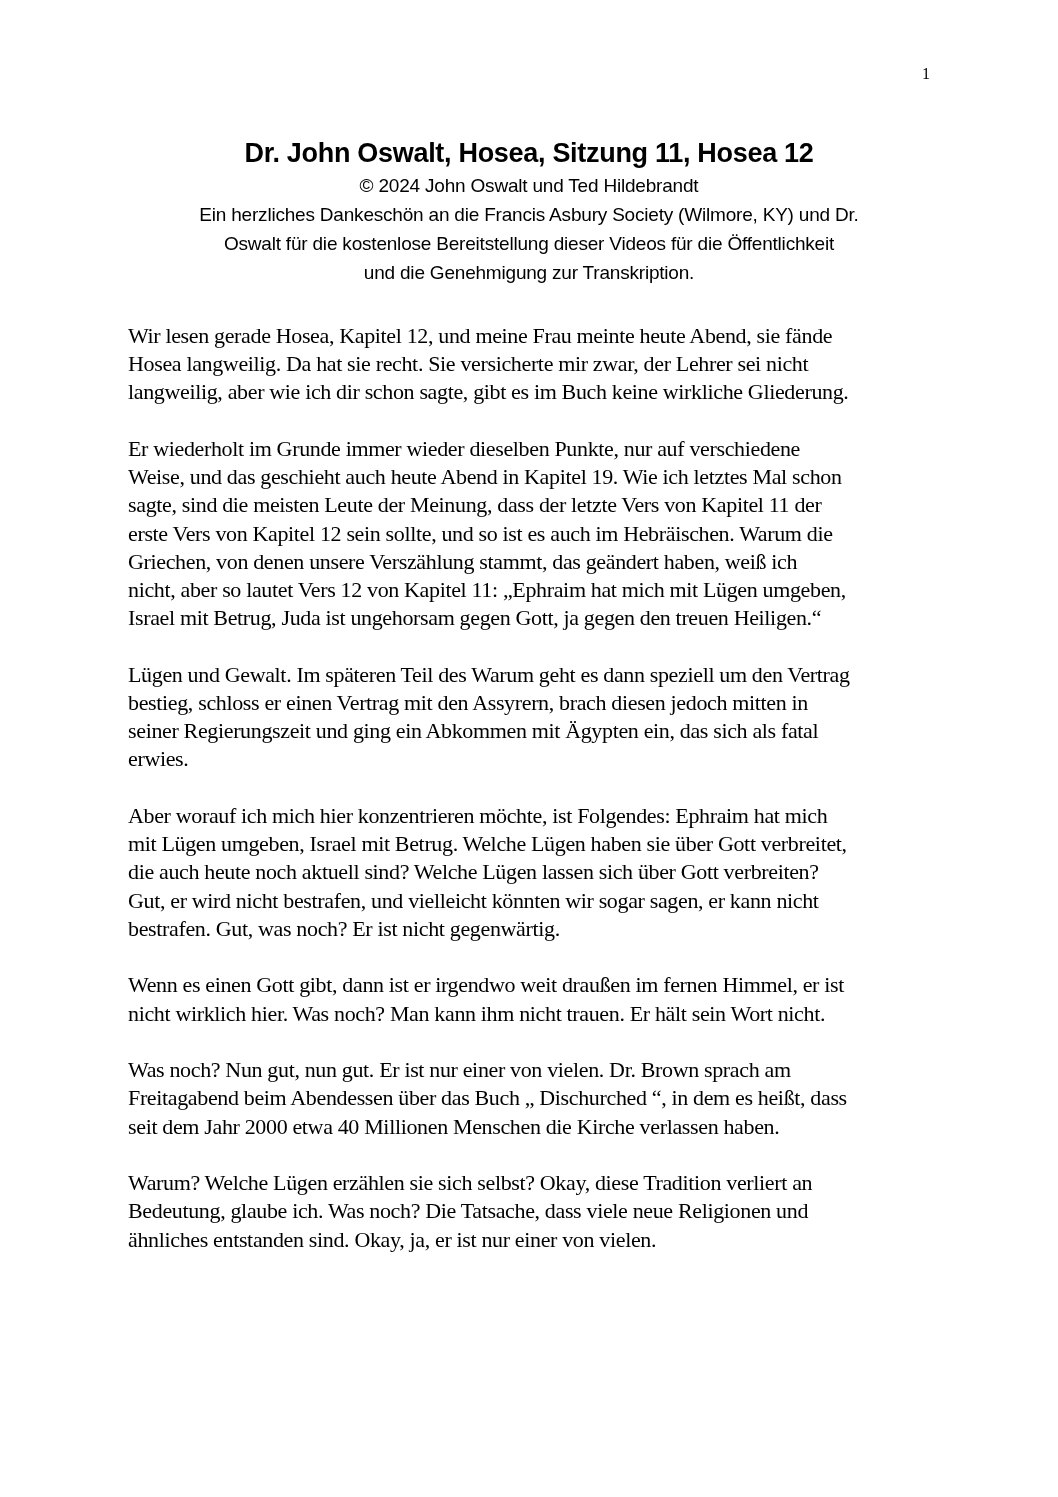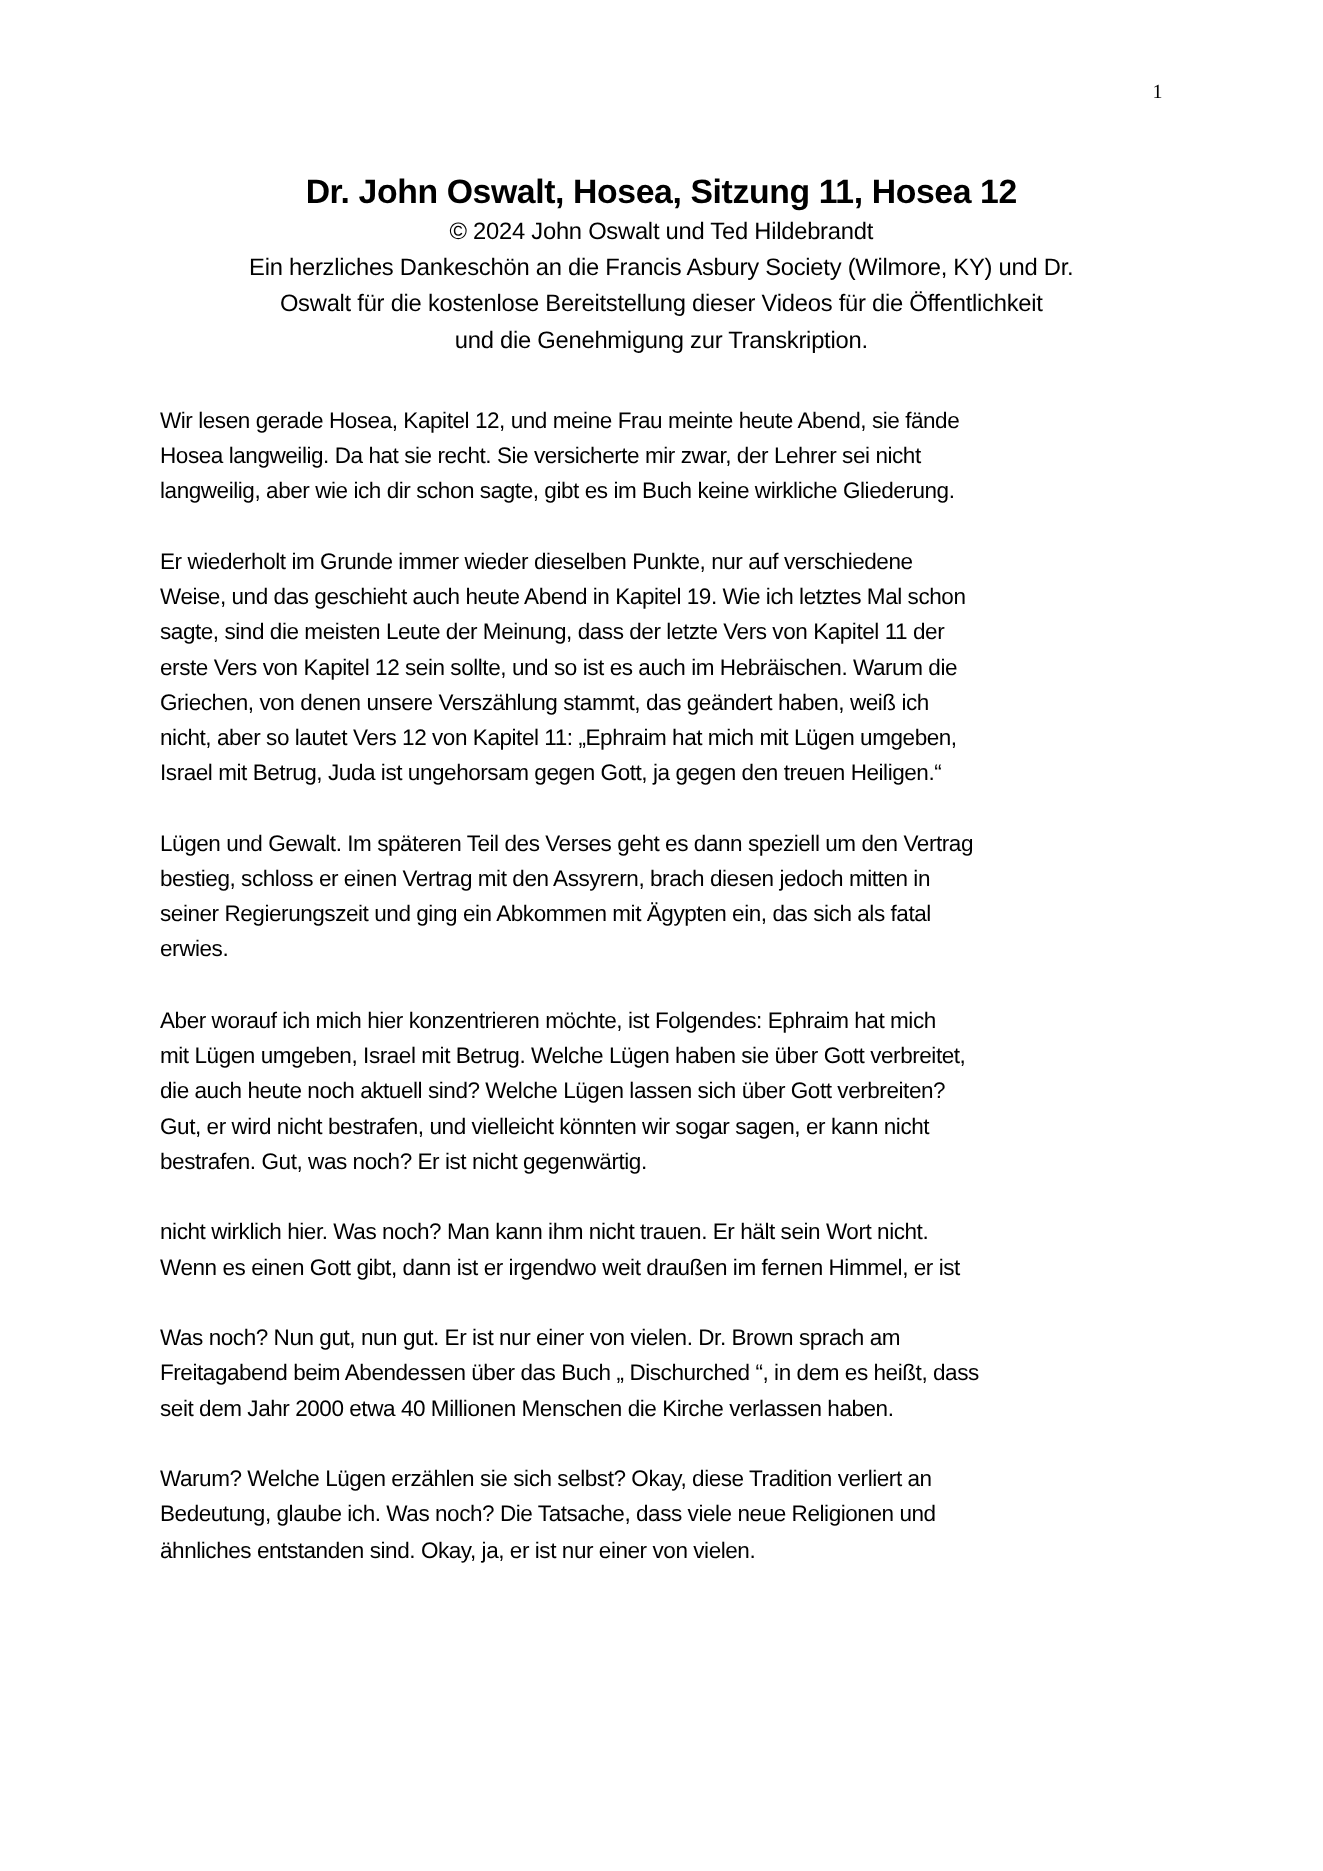--- a/index.html
+++ b/index.html
@@ -43,25 +43,26 @@
       margin: 0;
       letter-spacing: -0.2px;
     }
     .body {
       position: absolute;
       top: 322px;
       left: 128px;
       width: 800px;
     }
     .para {
-      font-size: 18px;
+      font-size: 22px;
       line-height: 28.2px;
       margin: 0 0 28.4px 0;
       letter-spacing: -0.35px;
       white-space: nowrap;
+      font-family: Liberation Serif, serif;
     }
     .line {
       display: block;
     }
   </style>
 </head>
 <body>
 
 <div class="page-number">1</div>
 
@@ -82,35 +83,35 @@
   <p class="para">
     <span class="line">Er wiederholt im Grunde immer wieder dieselben Punkte, nur auf verschiedene</span>
     <span class="line">Weise, und das geschieht auch heute Abend in Kapitel 19. Wie ich letztes Mal schon</span>
     <span class="line">sagte, sind die meisten Leute der Meinung, dass der letzte Vers von Kapitel 11 der</span>
     <span class="line">erste Vers von Kapitel 12 sein sollte, und so ist es auch im Hebräischen. Warum die</span>
     <span class="line">Griechen, von denen unsere Verszählung stammt, das geändert haben, weiß ich</span>
     <span class="line">nicht, aber so lautet Vers 12 von Kapitel 11: „Ephraim hat mich mit Lügen umgeben,</span>
     <span class="line">Israel mit Betrug, Juda ist ungehorsam gegen Gott, ja gegen den treuen Heiligen.“</span>
   </p>
   <p class="para">
-    <span class="line">Lügen und Gewalt. Im späteren Teil des Verses geht es dann speziell um den Vertrag</span>
+    <span class="line">Lügen und Gewalt. Im späteren Teil des Warum geht es dann speziell um den Vertrag</span>
     <span class="line">bestieg, schloss er einen Vertrag mit den Assyrern, brach diesen jedoch mitten in</span>
     <span class="line">seiner Regierungszeit und ging ein Abkommen mit Ägypten ein, das sich als fatal</span>
     <span class="line">erwies.</span>
   </p>
   <p class="para">
     <span class="line">Aber worauf ich mich hier konzentrieren möchte, ist Folgendes: Ephraim hat mich</span>
     <span class="line">mit Lügen umgeben, Israel mit Betrug. Welche Lügen haben sie über Gott verbreitet,</span>
     <span class="line">die auch heute noch aktuell sind? Welche Lügen lassen sich über Gott verbreiten?</span>
     <span class="line">Gut, er wird nicht bestrafen, und vielleicht könnten wir sogar sagen, er kann nicht</span>
     <span class="line">bestrafen. Gut, was noch? Er ist nicht gegenwärtig.</span>
   </p>
   <p class="para">
+    <span class="line">Wenn es einen Gott gibt, dann ist er irgendwo weit draußen im fernen Himmel, er ist</span>
     <span class="line">nicht wirklich hier. Was noch? Man kann ihm nicht trauen. Er hält sein Wort nicht.</span>
-    <span class="line">Wenn es einen Gott gibt, dann ist er irgendwo weit draußen im fernen Himmel, er ist</span>
   </p>
   <p class="para">
     <span class="line">Was noch? Nun gut, nun gut. Er ist nur einer von vielen. Dr. Brown sprach am</span>
     <span class="line">Freitagabend beim Abendessen über das Buch „ Dischurched “, in dem es heißt, dass</span>
     <span class="line">seit dem Jahr 2000 etwa 40 Millionen Menschen die Kirche verlassen haben.</span>
   </p>
   <p class="para">
     <span class="line">Warum? Welche Lügen erzählen sie sich selbst? Okay, diese Tradition verliert an</span>
     <span class="line">Bedeutung, glaube ich. Was noch? Die Tatsache, dass viele neue Religionen und</span>
     <span class="line">ähnliches entstanden sind. Okay, ja, er ist nur einer von vielen.</span>

